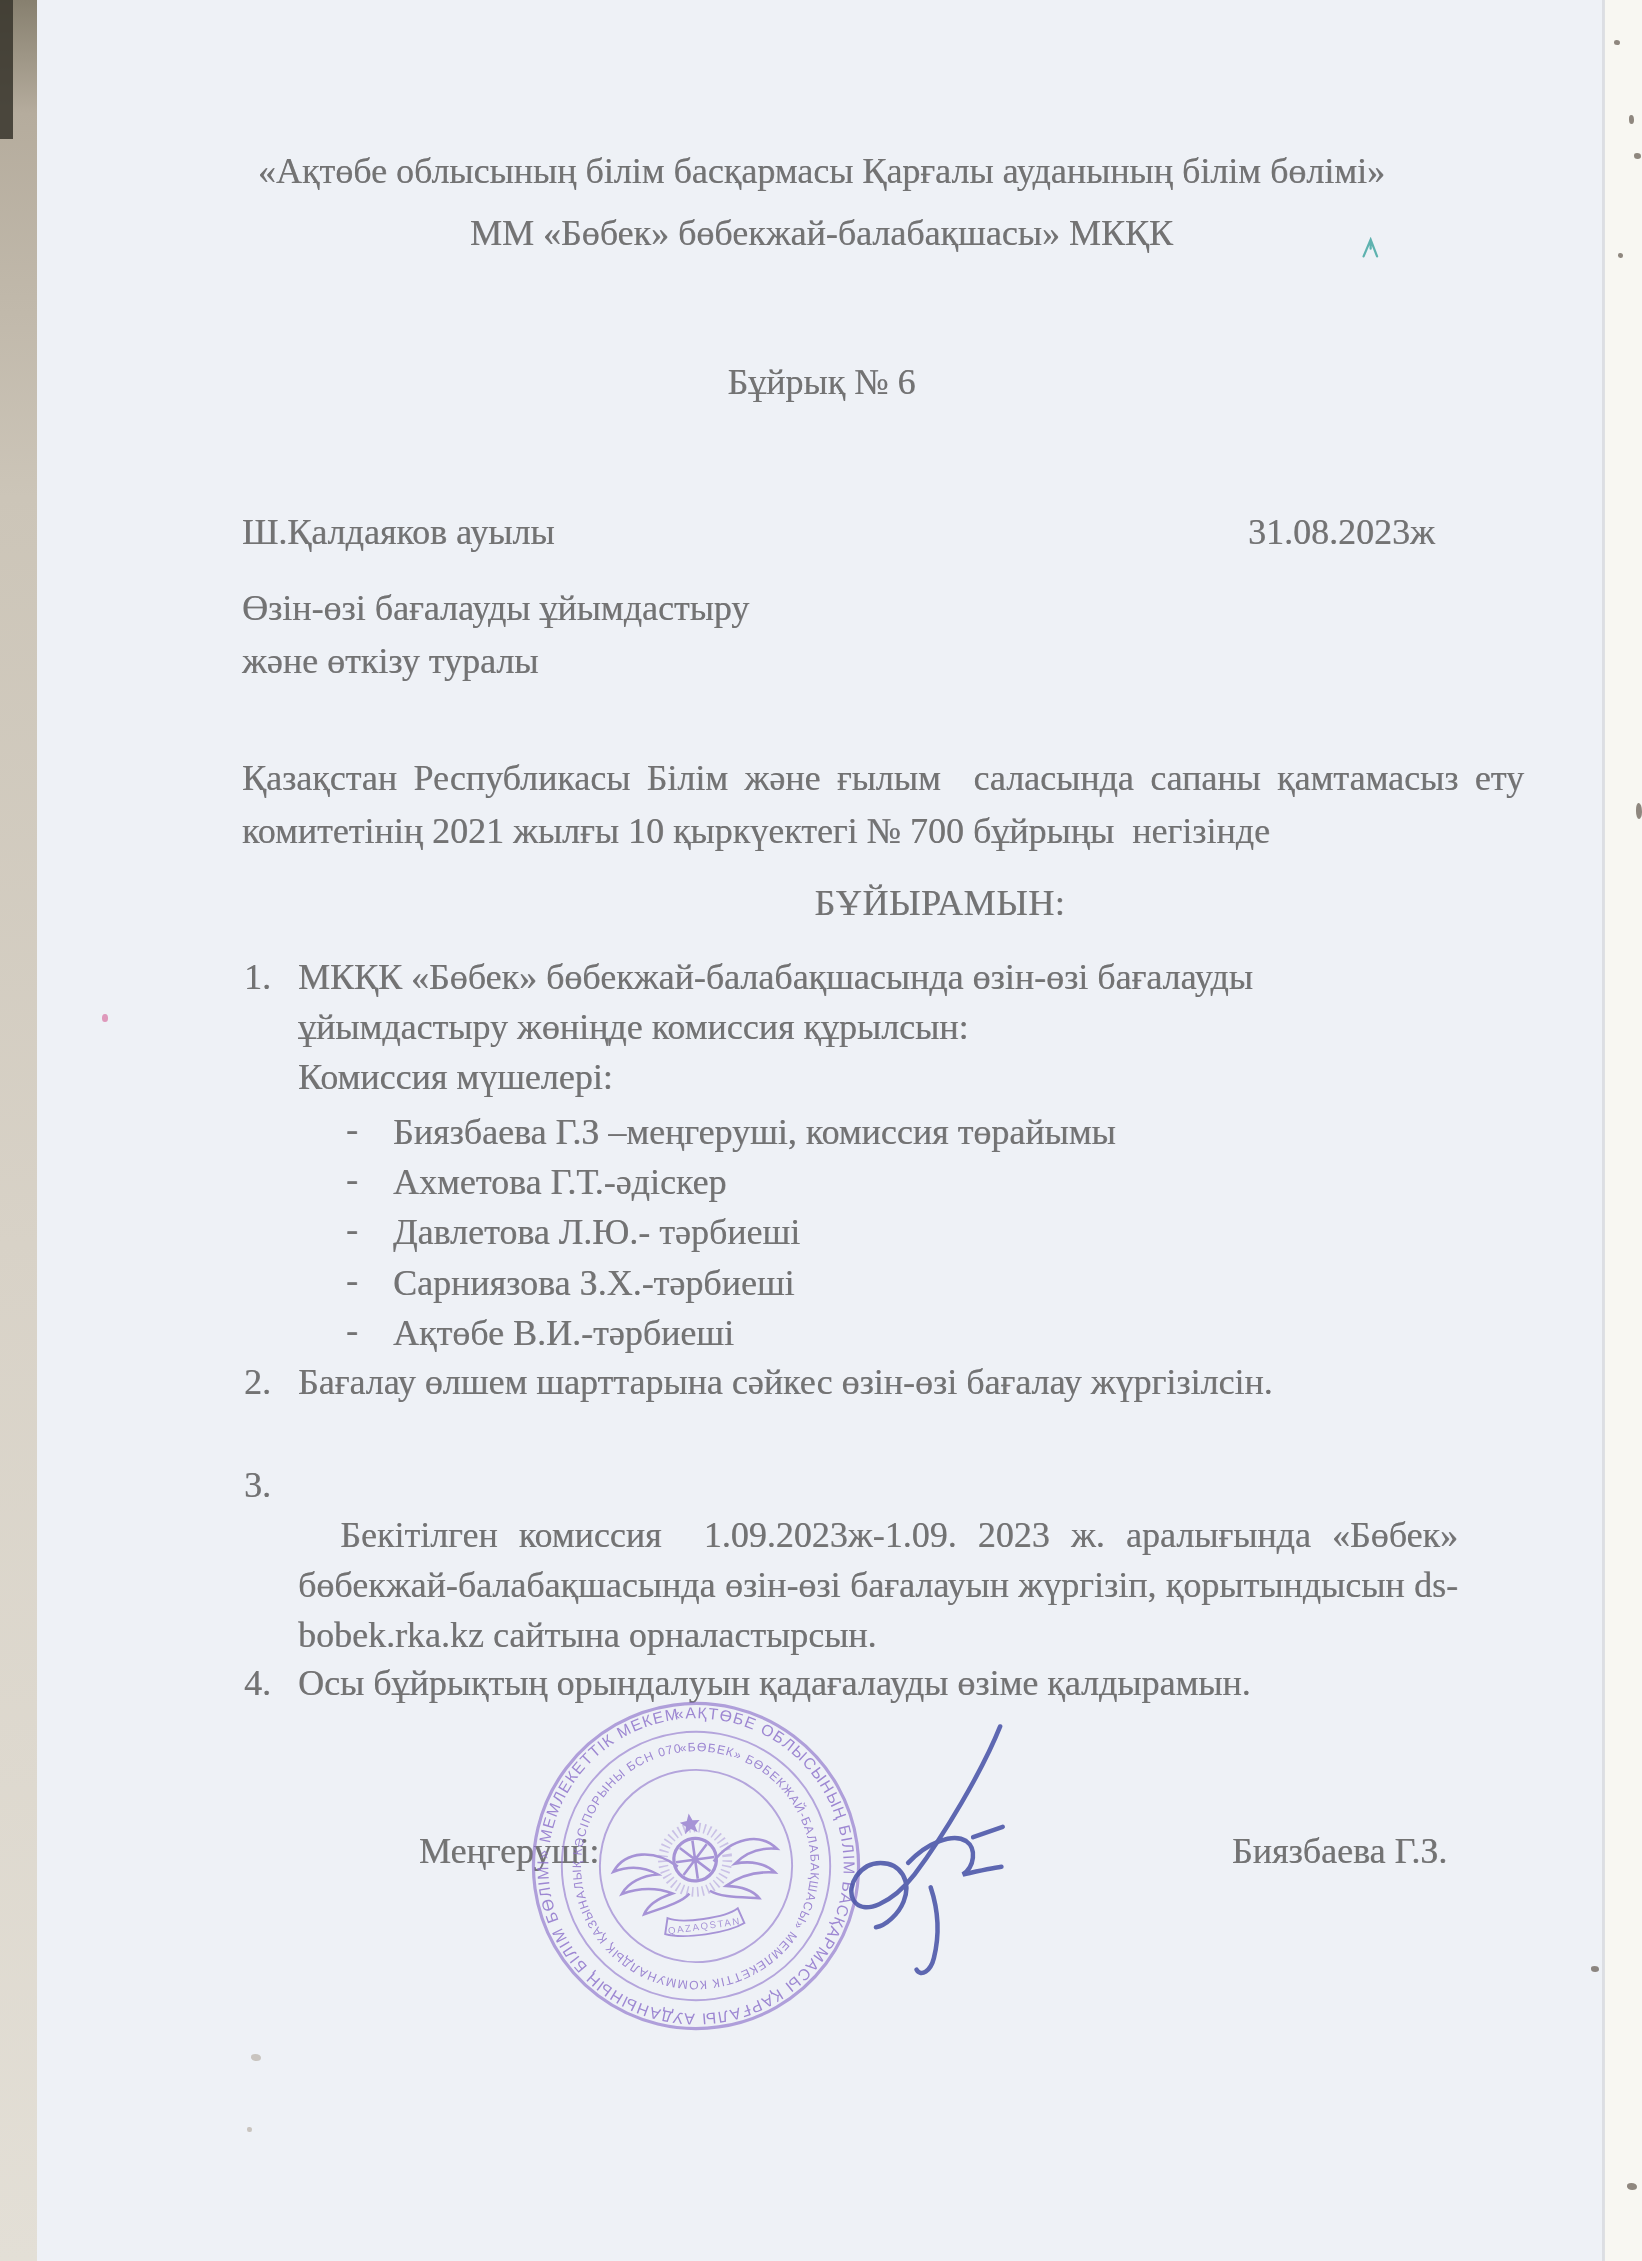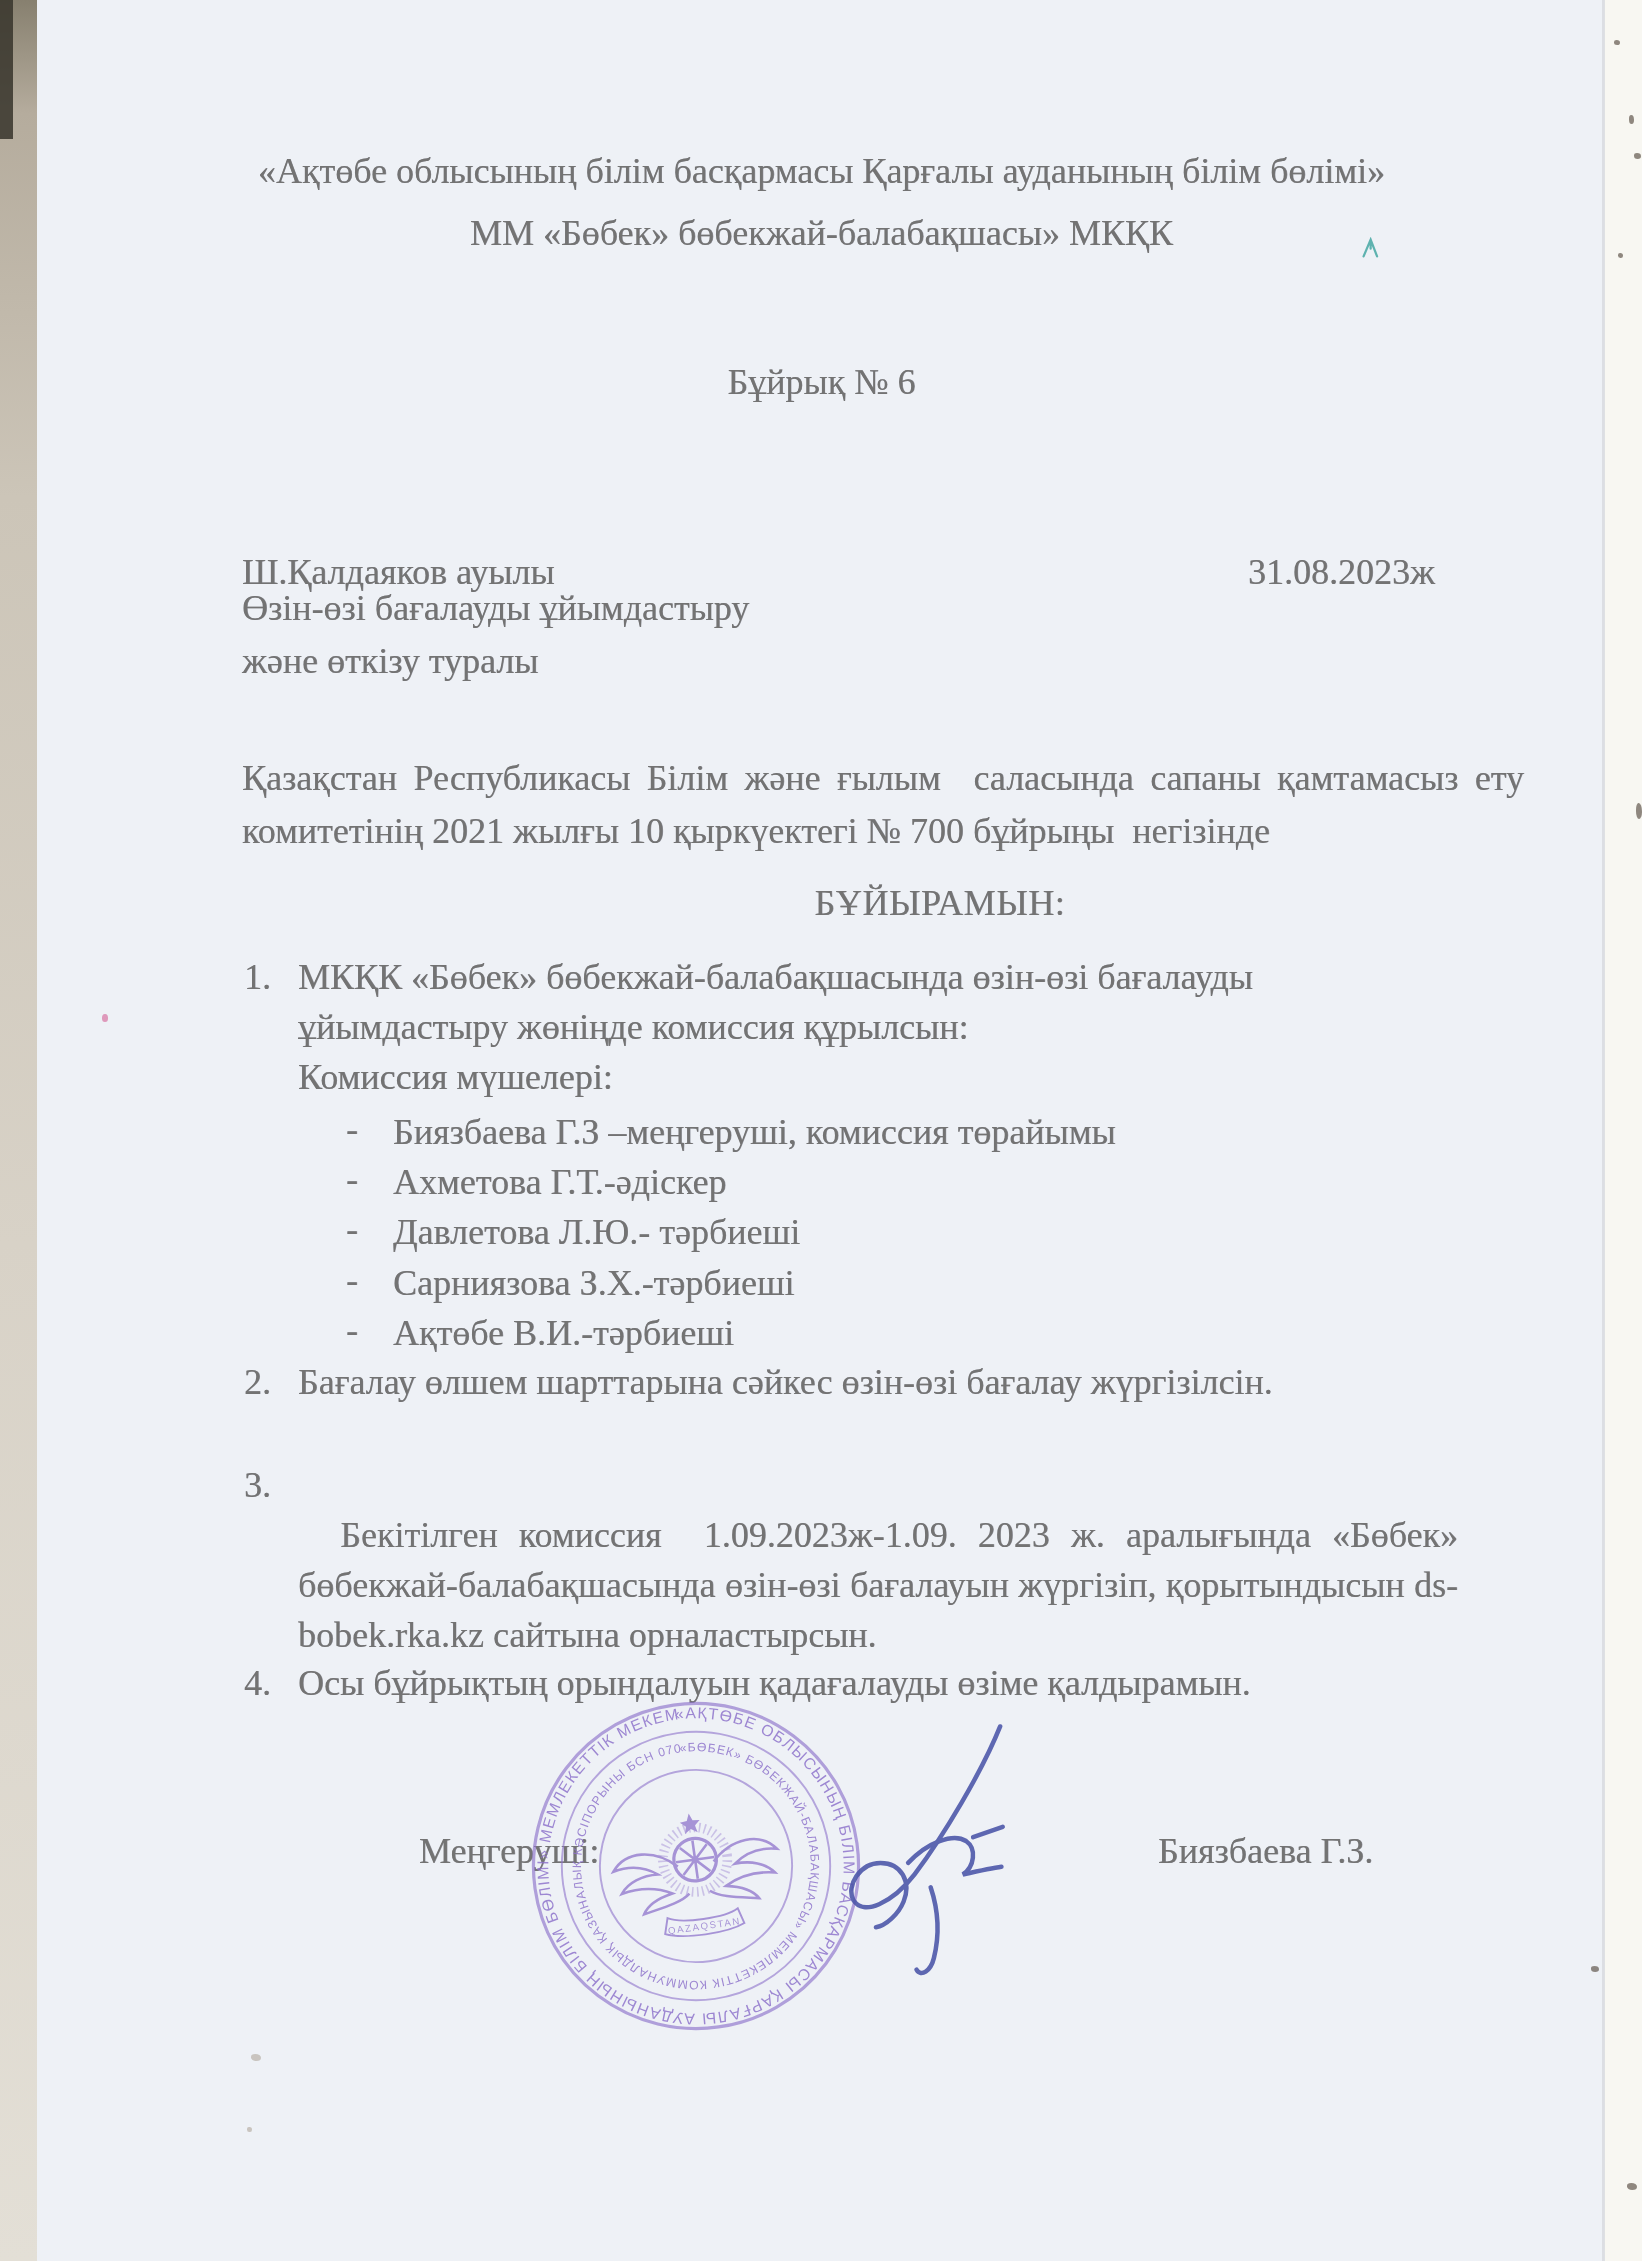--- a/index.html
+++ b/index.html
@@ -16,39 +16,39 @@
   .edge-right{position:absolute;left:1604px;top:0;width:39px;height:2261px;background:#f8f7f2;}
   .edge-right-line{position:absolute;left:1602px;top:0;width:2.6px;height:2261px;background:#d7dade;opacity:.8;}
   .speck{position:absolute;border-radius:45% 60% 50% 55%;background:#564c41;opacity:.65;}
   .speck.light{background:#9b8d7c;opacity:.45;}
   .pink-dot{position:absolute;width:5.8px;height:7.7px;border-radius:50%;background:#d1518a;opacity:.55;}
 
   
   .blk{position:absolute;font-size:36px;line-height:52px;}
   .org-header{left:0;top:140px;width:1643px;text-align:center;line-height:62px;}
   .order-no{left:0;top:356px;width:1643px;text-align:center;}
-  .place-date{left:242px;top:506px;width:1288px;margin-top:40px;}
+  .place-date{left:242px;top:506px;width:1288px;}
   .date{position:absolute;left:1006px;top:0;}
   .subject{left:242px;top:582px;line-height:53px;}
   .basis{left:242px;top:720px;width:1282px;text-align:justify;line-height:53px;white-space:pre-wrap;margin-top:32px;}
   .resolve{left:238px;top:877px;width:1404px;text-align:center;letter-spacing:0.6px;}
 
   .oitem{position:absolute;line-height:50px;font-size:36px;}
   .oitem .num{position:absolute;left:-54px;top:0;}
   .item1{left:298px;top:952px;width:1060px;}
   .subhead{display:block;}
   .member{position:absolute;left:393px;font-size:36px;line-height:50px;}
   .member .dash{position:absolute;left:-47px;top:-2.6px;}
   .item2{left:298px;top:1357px;width:1292px;}
   .item3{left:298px;top:1460px;width:1160px;text-align:justify;white-space:pre-wrap;}
   .item4{left:298px;top:1658px;width:1292px;}
 
   .sig-row{position:absolute;left:0;top:1830px;width:1643px;font-size:36px;}
   .sig-label{position:absolute;left:419px;}
-  .sig-name{position:absolute;left:1158px;text-align:center;}
+  .sig-name{position:absolute;left:1232px;text-align:center;}
 
   .stamp-wrap{position:absolute;left:527px;top:1697px;width:338px;height:338px;transform:rotate(-8deg);opacity:.92;}
   .signature-wrap{position:absolute;left:807px;top:1693px;width:219px;height:296px;}
   .teal-mark{position:absolute;left:1361px;top:237px;width:19.3px;height:22px;opacity:.75;}
 </style>
 </head>
 <body>
 
 <div class="edge-right"></div>
 <div class="edge-right-line"></div>

